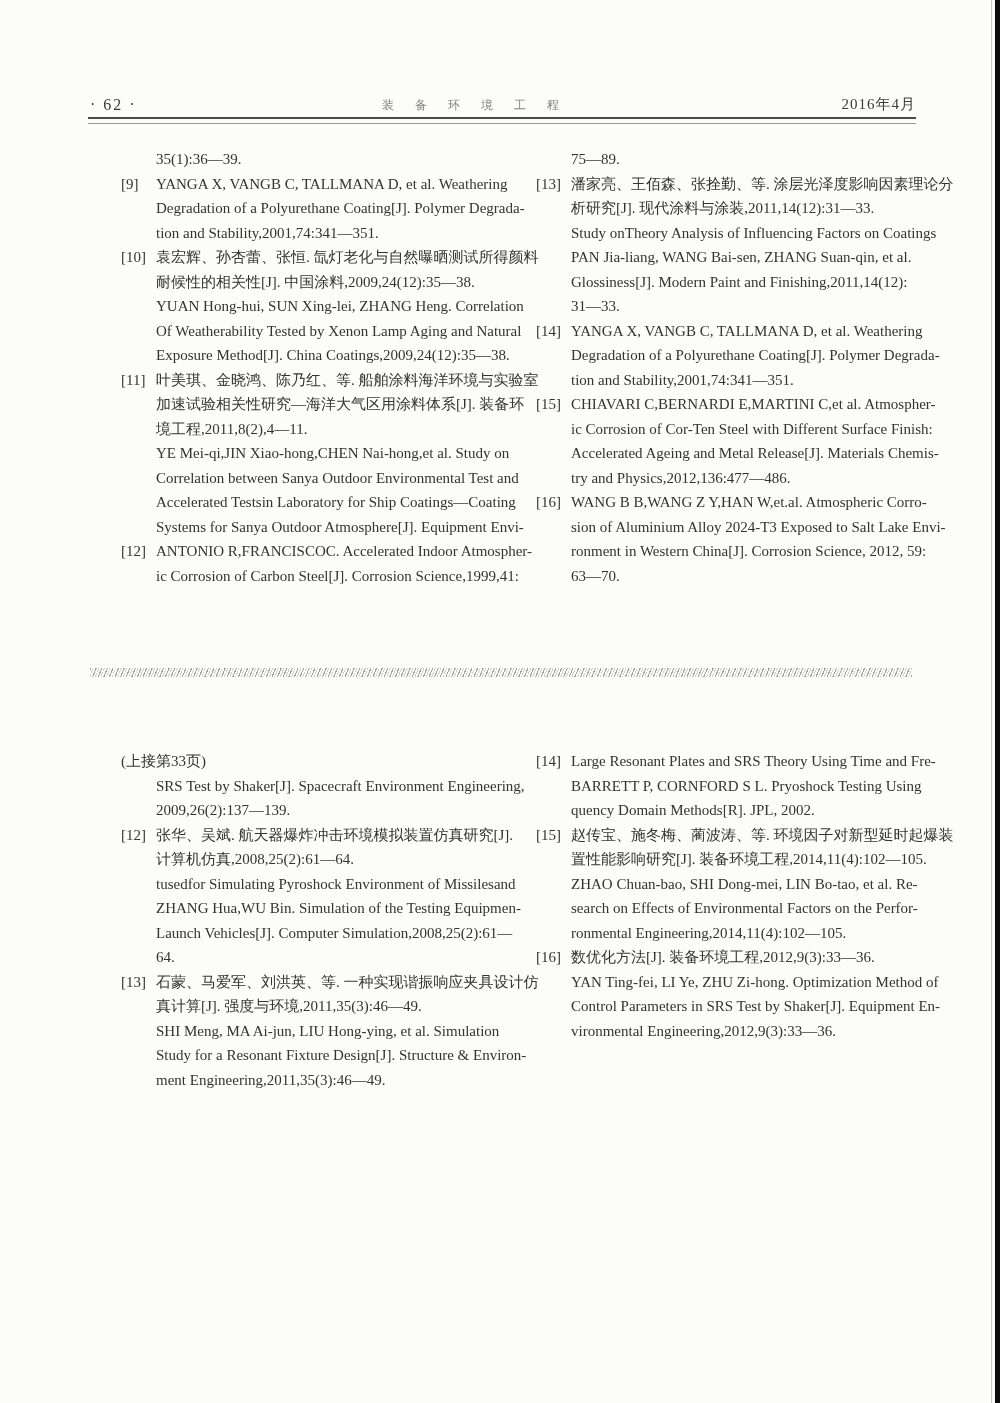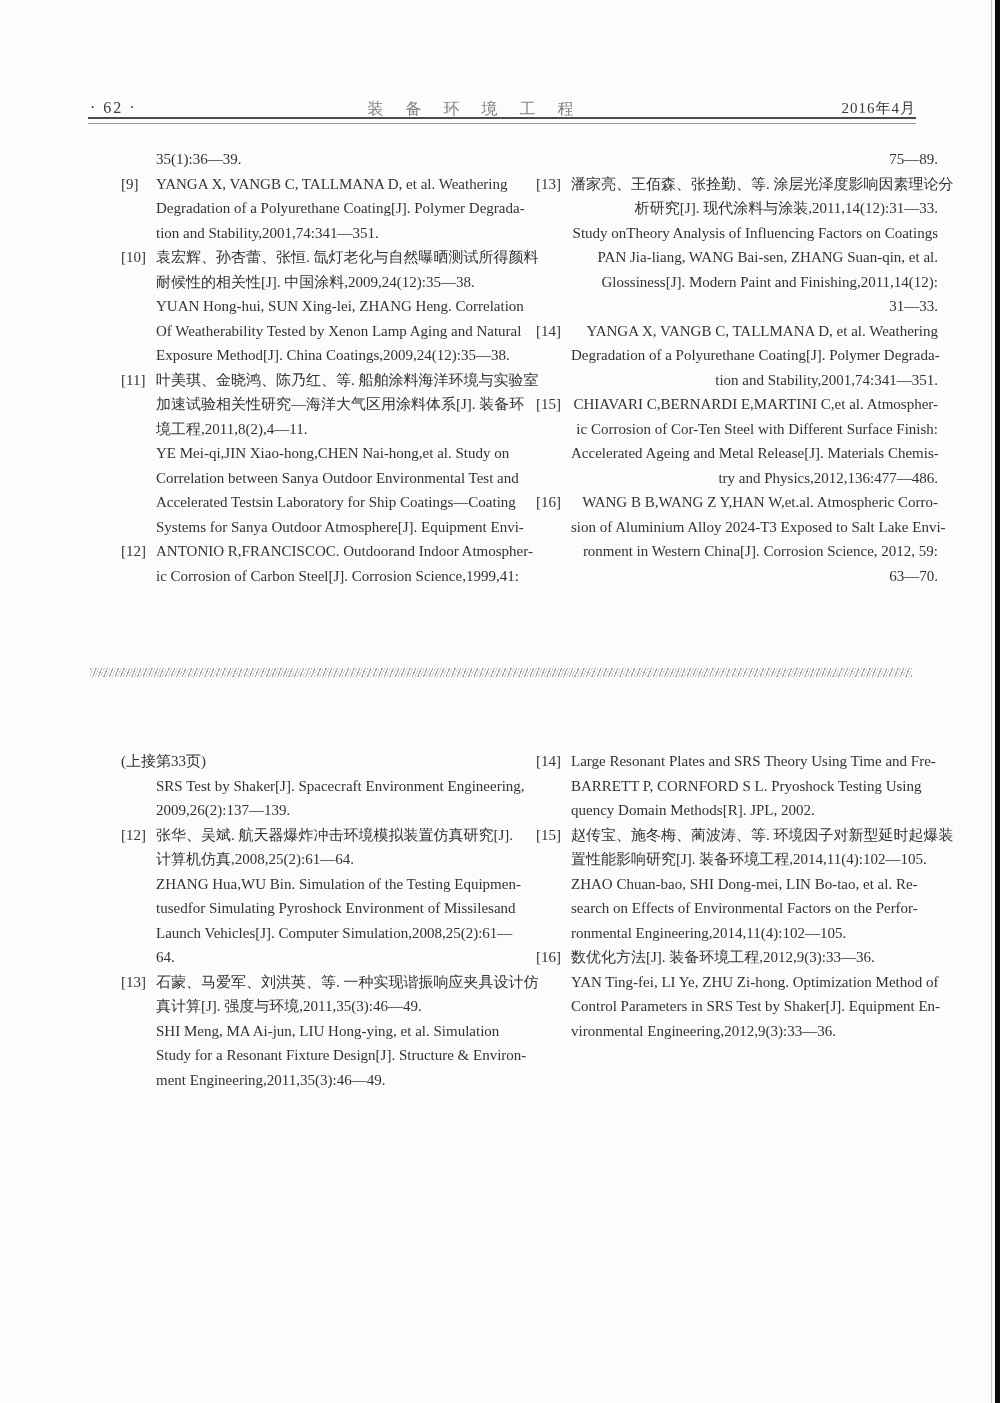--- a/index.html
+++ b/index.html
@@ -7,39 +7,39 @@
     width:1000px;height:1403px;position:relative;overflow:hidden;
     background:#fcfcfb;
     font-family:"Liberation Serif","DejaVu Serif",serif;
     color:#323232;
     -webkit-font-smoothing:antialiased;
   }
   .page{position:absolute;inset:0;}
 
   
   .header{
-    position:absolute;left:90px;top:99px;width:826px;height:24px;
-    display:flex;align-items:flex-start;justify-content:space-between;
+    position:absolute;left:90px;top:90px;width:826px;height:24px;
+    display:flex;align-items:flex-end;justify-content:space-between;
     font-size:15px;
   }
   .page-num{font-size:16px;color:#3c3c3c;letter-spacing:2px;}
   .journal-title{
-    color:#7f7f7f;font-size:16px;letter-spacing:9px;
+    color:#7f7f7f;font-size:12px;letter-spacing:9px;
     transform:translateX(6px);
   }
   .issue-date{color:#3b3b3b;font-size:15px;letter-spacing:1px;margin-left:40px;}
   .header-rule{
     position:absolute;left:88px;top:117px;width:828px;height:4px;
     border-top:2.4px solid #4a4a4a;border-bottom:1px solid #9a9a9a;
   }
 
   
   .col{position:absolute;font-size:15px;line-height:24.5px;margin-left:28px;}
   .col-upper-left {left:93px; top:147px;width:399px;}
-  .col-upper-right{left:508px;top:147px;width:402px;text-align:right;}
+  .col-upper-right{left:508px;top:147px;width:402px;}
   .col-lower-left {left:93px; top:749px;width:399px;}
   .col-lower-right{left:508px;top:749px;width:402px;}
 
   .ref{position:relative;padding-left:35px;}
   .ref.noindent{padding-left:0;}
   .ref .num{position:absolute;left:0;top:0;color:#343434;}
   .ref .line{white-space:nowrap;color:#333;}
   .ref .line:lang(zh){letter-spacing:.2px;}
 
   
@@ -93,21 +93,21 @@
         <div class="line">境工程,2011,8(2),4—11.</div>
       </div>
       <div class="ref">
         <div class="line">YE Mei-qi,JIN Xiao-hong,CHEN Nai-hong,et al. Study on</div>
         <div class="line">Correlation between Sanya Outdoor Environmental Test and</div>
         <div class="line">Accelerated Testsin Laboratory for Ship Coatings—Coating</div>
         <div class="line">Systems for Sanya Outdoor Atmosphere[J]. Equipment Envi-</div>
       </div>
       <div class="ref">
         <span class="num">[12]</span>
-        <div class="line">ANTONIO R,FRANCISCOC. Outdoorand Indoor Atmospher-</div>
+        <div class="line">ANTONIO R,FRANCISCOC. Accelerated Indoor Atmospher-</div>
         <div class="line">ic Corrosion of Carbon Steel[J]. Corrosion Science,1999,41:</div>
       </div>
     </div>
   <div class="col col-upper-right">
       <div class="ref">
         <div class="line">75—89.</div>
       </div>
       <div class="ref">
         <span class="num">[13]</span>
         <div class="line">潘家亮、王佰森、张拴勤、等. 涂层光泽度影响因素理论分</div>
@@ -150,22 +150,22 @@
       <div class="ref">
         <div class="line">SRS Test by Shaker[J]. Spacecraft Environment Engineering,</div>
         <div class="line">2009,26(2):137—139.</div>
       </div>
       <div class="ref">
         <span class="num">[12]</span>
         <div class="line">张华、吴斌. 航天器爆炸冲击环境模拟装置仿真研究[J].</div>
         <div class="line">计算机仿真,2008,25(2):61—64.</div>
       </div>
       <div class="ref">
+        <div class="line">tusedfor Simulating Pyroshock Environment of Missilesand</div>
         <div class="line">ZHANG Hua,WU Bin. Simulation of the Testing Equipmen-</div>
-        <div class="line">tusedfor Simulating Pyroshock Environment of Missilesand</div>
         <div class="line">Launch Vehicles[J]. Computer Simulation,2008,25(2):61—</div>
         <div class="line">64.</div>
       </div>
       <div class="ref">
         <span class="num">[13]</span>
         <div class="line">石蒙、马爱军、刘洪英、等. 一种实现谐振响应夹具设计仿</div>
         <div class="line">真计算[J]. 强度与环境,2011,35(3):46—49.</div>
       </div>
       <div class="ref">
         <div class="line">SHI Meng, MA Ai-jun, LIU Hong-ying, et al. Simulation</div>

